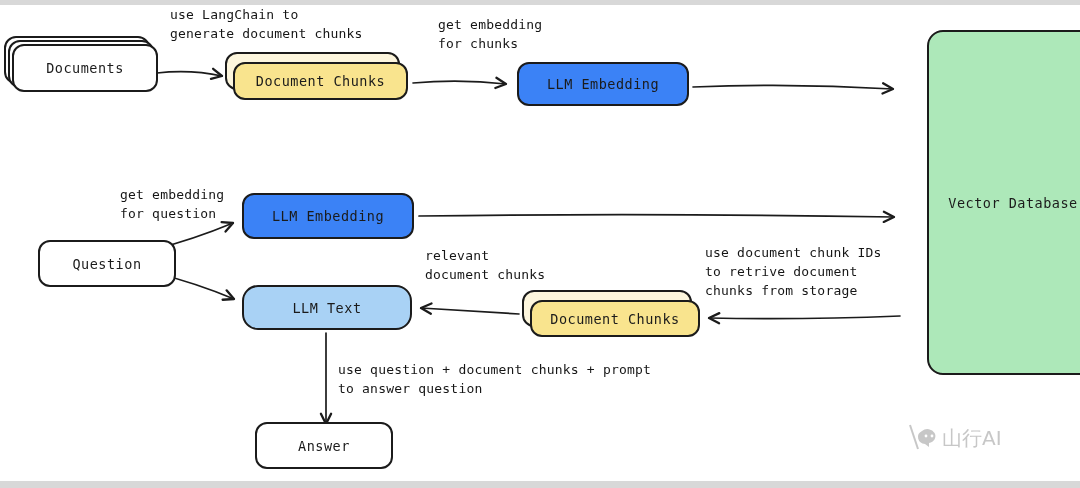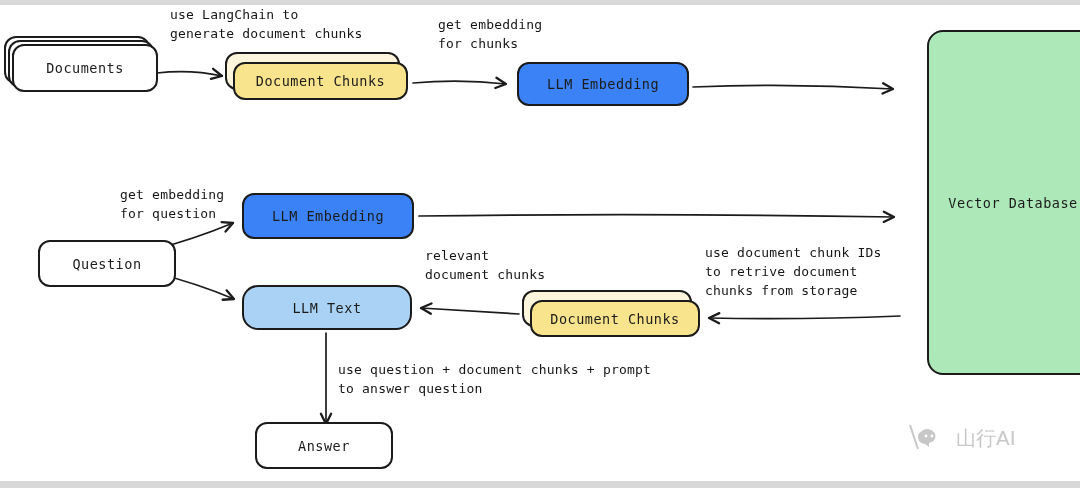--- a/index.html
+++ b/index.html
@@ -30,21 +30,21 @@
   .fill-green  { background:#ade8b9; }
 
   .note {
     position:absolute; font-size:13px; line-height:1.45; color:#161616;
     white-space:pre-line; letter-spacing:0.2px;
   }
   svg.wires { position:absolute; left:0; top:0; pointer-events:none; }
 
   .watermark {
     position:absolute; left:908px; top:420px; width:165px; height:36px;
-    display:flex; align-items:center; gap:14px; color:#c7c7c7;
+    display:flex; align-items:center; gap:0; color:#c7c7c7;
   }
   .watermark-text { font-size:20px; font-family:"DejaVu Sans","Liberation Sans",sans-serif; }
 </style>
 </head>
 <body>
 
 <div class="canvas">
 
   <div class="edge-bar top"></div>
   <div class="edge-bar bottom"></div>

